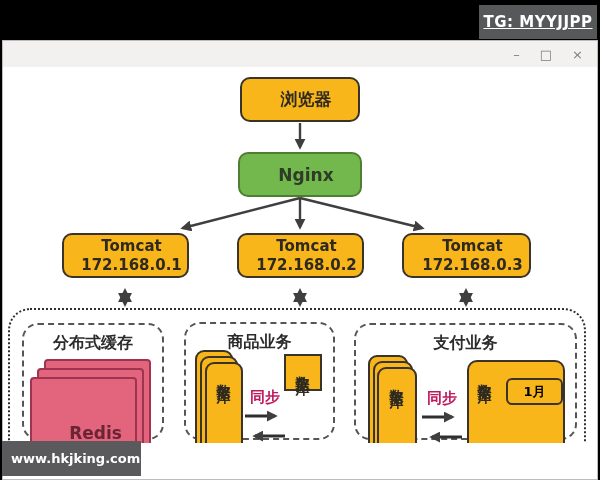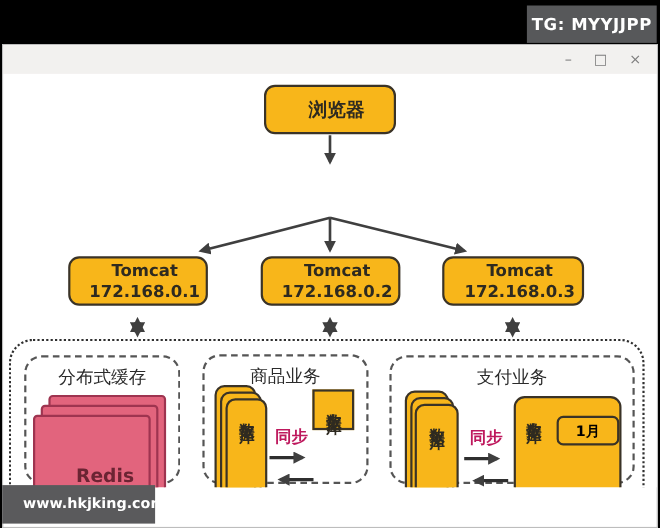--- a/index.html
+++ b/index.html
@@ -4,21 +4,21 @@
 <style>
   html,body{margin:0;padding:0;}
   body{
     width:600px;height:480px;position:relative;overflow:hidden;
     background:#000;font-family:"DejaVu Sans","Liberation Sans",sans-serif;
   }
   
   .tg-badge{
     position:absolute;left:479px;top:5px;width:118px;height:34px;
     background:#57585a;color:#fff;display:flex;align-items:center;justify-content:center;
-    font-size:15px;font-weight:bold;letter-spacing:.5px;
+    font-size:15px;font-weight:bold;letter-spacing:.5px;text-decoration:underline;
   }
   
   .window{
     position:absolute;left:2px;top:40px;width:596px;height:440px;
     background:#fff;border:1px solid #bdbdbd;box-sizing:border-box;
   }
   .titlebar{
     position:absolute;left:0;top:0;right:0;height:26px;
     background:#f2f1ef;border-bottom:1px solid #e6e4e1;
     display:flex;align-items:center;justify-content:flex-end;gap:20px;padding-right:14px;
@@ -38,21 +38,21 @@
   .node .l1{font-size:17px;}
   .node .l2a{font-size:15px;line-height:19px;}
   .dashed-outer{
     border:2.5px dotted #2f2f2f;border-radius:22px;background:transparent;
   }
   .group{
     border:2px dashed #555;border-radius:16px;background:#fff;
   }
   .group-title{
     position:absolute;left:0;right:0;top:8px;text-align:center;
-    font-size:16px;font-weight:normal;color:#2b2b2b;
+    font-size:16px;font-weight:bold;color:#2b2b2b;
   }
   
   .stack{position:absolute;}
   .stack .layer,.stack .front{
     position:absolute;left:0;top:0;width:100%;height:100%;box-sizing:border-box;
     border-radius:9px;
   }
   .ystack .layer,.ystack .front{background:#f8b61a;border:2.5px solid #3a3327;}
   .pstack .layer,.pstack .front{background:#e2647d;border:2.5px solid #9e3450;border-radius:4px;}
   .vtext{
@@ -70,21 +70,21 @@
     background:#f8b61a;border:2px solid #3a3327;border-radius:6px;
     display:flex;align-items:center;justify-content:center;
     font-size:13px;font-weight:bold;color:#000000;
   }
   .overlay-svg{position:absolute;left:0;top:0;pointer-events:none;z-index:6;}
   .sync-svg{pointer-events:none;}
   
   .watermark{
     position:absolute;left:2px;top:441px;width:139px;height:35px;
     background:#5a5a5c;color:#fff;display:flex;align-items:center;
-    padding-left:19px;box-sizing:border-box;font-size:13px;font-weight:bold;z-index:9;
+    padding-left:9px;box-sizing:border-box;font-size:13px;font-weight:bold;z-index:9;
   }
 </style>
 </head>
 <body>
 
 <svg width="0" height="0" style="position:absolute" aria-hidden="true">
   <defs>
     <marker id="ah" markerUnits="userSpaceOnUse" markerWidth="11" markerHeight="11" viewBox="0 0 10 10" refX="7.5" refY="5" orient="auto-start-reverse">
       <path d="M0,0 L10,5 L0,10 Z" fill="#3f3f3f"></path>
     </marker>
@@ -102,20 +102,23 @@
     <span class="winctl">□</span>
     <span class="winctl">×</span>
   </div>
 
   <div class="diagram">
 
     <div class="abs node" style="left:237px;top:10px;width:120px;height:45px;">
       <span class="l1">浏览器</span>
     </div>
 
+    <div class="abs node green" style="left:235px;top:85px;width:124px;height:45px;">
+      <span class="l1">Nginx</span>
+    </div>
 
     <div class="abs node" style="left:59px;top:166px;width:127px;height:45px;">
       <span class="l2a">Tomcat</span>
       <span class="l2a">172.168.0.1</span>
     </div>
     <div class="abs node" style="left:234px;top:166px;width:127px;height:45px;">
       <span class="l2a">Tomcat</span>
       <span class="l2a">172.168.0.2</span>
     </div>
     <div class="abs node" style="left:399px;top:166px;width:129px;height:45px;">

